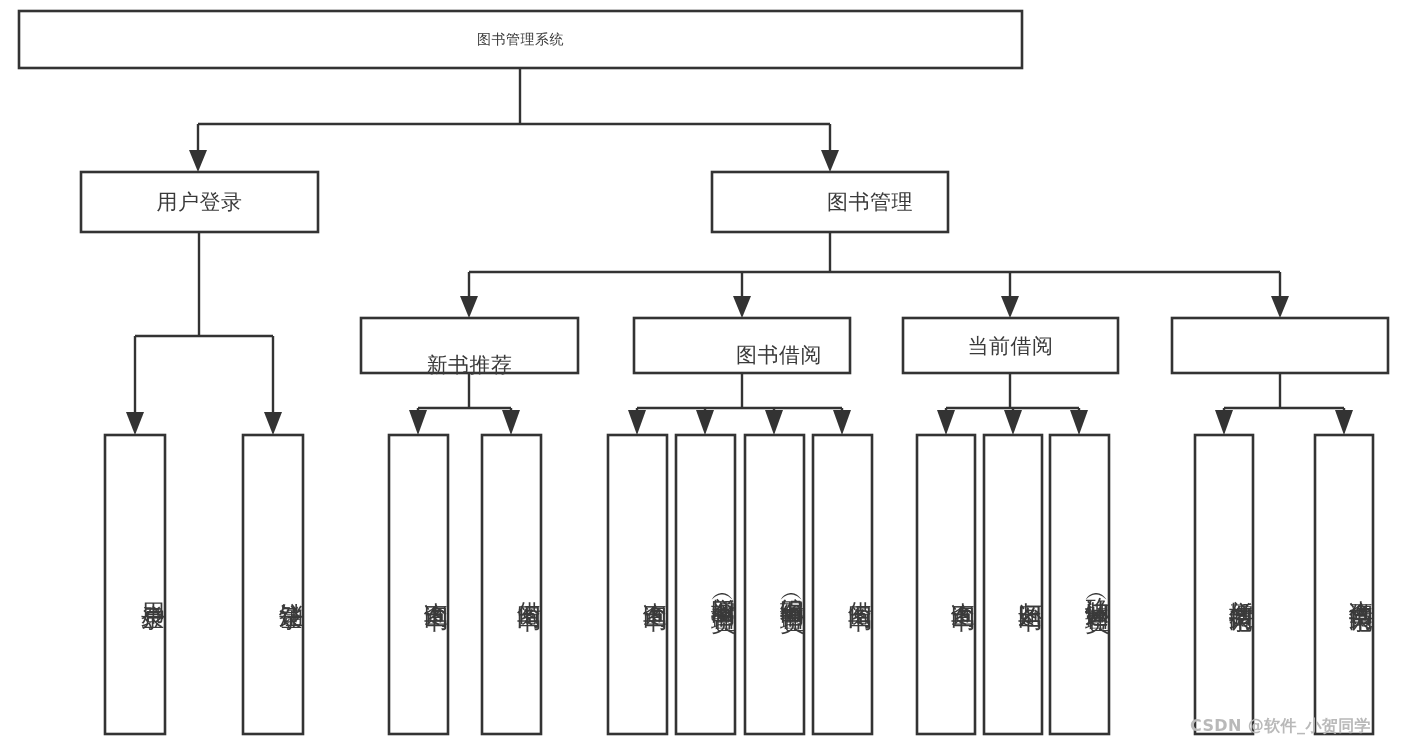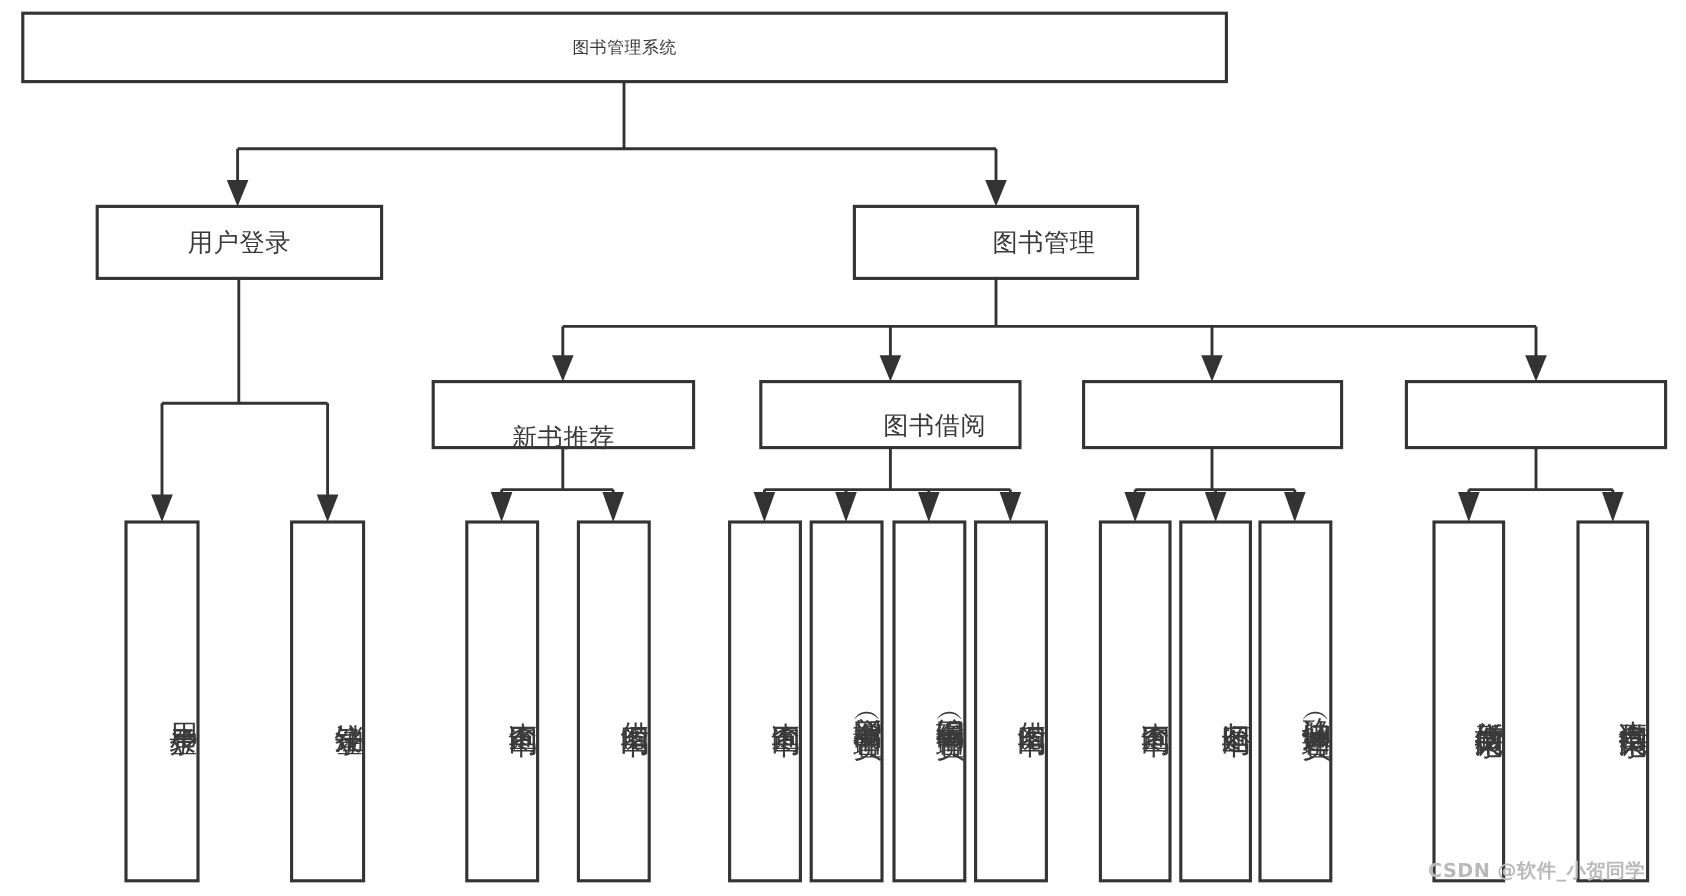--- a/index.html
+++ b/index.html
@@ -188,20 +188,21 @@
     </g>
   </svg>
 
   <div class="node-label label-root" style="left:19px; top:11px; width:1003px; height:57px;">图书管理系统</div>
 
   <div class="node-label label-h" style="left:81px; top:172px; width:237px; height:60px;">用户登录</div>
   <div class="node-label label-h" style="left:712px; top:172px; width:236px; height:60px;margin-left:40px;">图书管理</div>
 
   <div class="node-label label-h" style="left:361px; top:331px; width:217px; height:68px;">新书推荐</div>
   <div class="node-label label-h" style="left:634px; top:327px; width:216px; height:55px;margin-left:37px;">图书借阅</div>
+  <div class="node-label label-h" style="left:903px; top:318px; width:215px; height:55px;">当前借阅</div>
 
   <div class="node-label label-v" style="left:105px; top:435px; width:60px; height:299px;">用户登录</div>
   <div class="node-label label-v" style="left:243px; top:435px; width:60px; height:299px;">注销登录</div>
   <div class="node-label label-v" style="left:389px; top:435px; width:59px; height:299px;">查询图书</div>
   <div class="node-label label-v" style="left:482px; top:435px; width:59px; height:299px;">借阅图书</div>
   <div class="node-label label-v" style="left:608px; top:435px; width:59px; height:299px;">查询图书</div>
   <div class="node-label label-v" style="left:676px; top:435px; width:59px; height:299px;">新增图书（管理员）</div>
   <div class="node-label label-v" style="left:745px; top:435px; width:59px; height:299px;">编辑图书（管理员）</div>
   <div class="node-label label-v" style="left:813px; top:435px; width:59px; height:299px;">借阅图书</div>
   <div class="node-label label-v" style="left:917px; top:435px; width:58px; height:299px;">查询图书</div>

